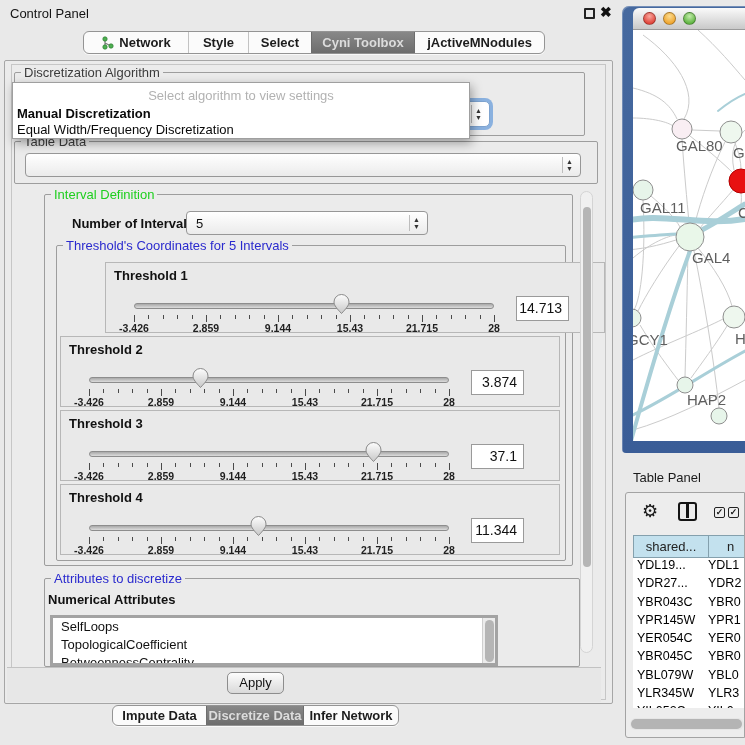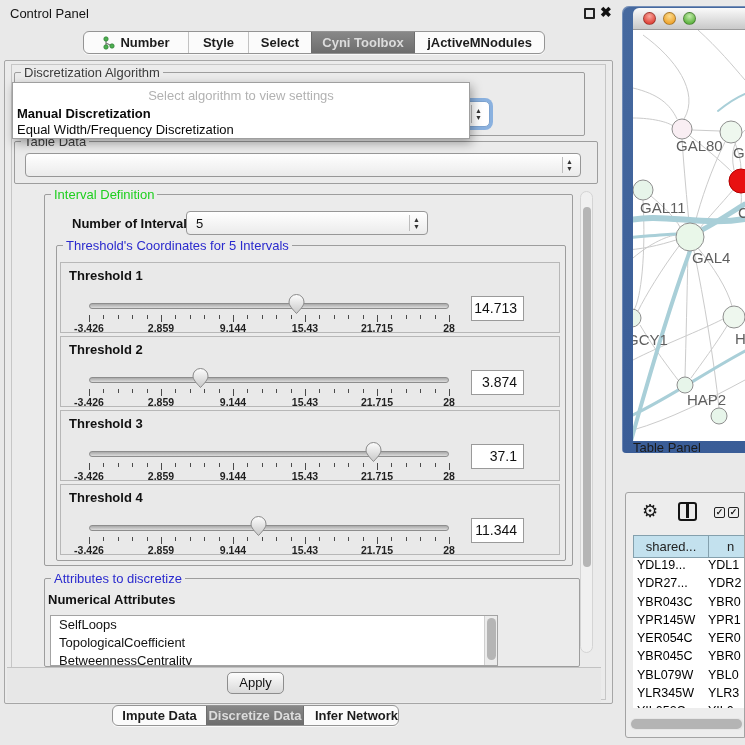--- a/index.html
+++ b/index.html
@@ -64,21 +64,21 @@
   .tick { position:absolute; width:1px; background:#4a4a4a; }
   .tlab { position:absolute; top:59px; font-size:10.5px; font-weight:700; color:#1f1f1f; transform:translateX(-50%); white-space:nowrap; }
   .vbox { position:absolute; left:410px; top:33px; width:53px; height:25px; background:#fff; border:1px solid #9a9a9a;
           font-size:14px; color:#111; text-align:right; padding-right:6px; line-height:23px; }
 
   
   .vsb-track { position:absolute; background:#f0f0f0; border:1px solid #d4d4d4; border-radius:7px; }
   .vsb-thumb { position:absolute; background:#b5b5b5; border-radius:5px; }
 
   
-  #attrs-list { position:absolute; left:50px; top:615px; width:448px; height:51px; background:#fff; border:1px solid #a3a3a3; overflow:hidden; }
+  #attrs-list { position:absolute; left:50px; top:615px; width:448px; height:51px; background:#fff; border:3px solid #a3a3a3; overflow:hidden; }
   .attr-item { font-size:13px; color:#111; padding-left:8px; line-height:18px; white-space:nowrap; }
   #attrs-sb { position:absolute; right:0; top:0; bottom:0; width:13px; background:#ececec; border-left:1px solid #cfcfcf; }
   #attrs-sb .vsb-thumb { left:2px; top:2px; width:9px; height:42px; }
 
   
   #apply-bar { position:absolute; left:7px; top:667px; width:594px; height:35px; background:#e7e7e7; border-top:1px solid #c2c2c2; }
   #apply-btn { position:absolute; left:227px; top:672px; width:57px; height:22px; background:linear-gradient(#fdfdfd,#d9d9d9);
                border:1px solid #8d8d8d; border-radius:5px; font-size:13px; color:#111; text-align:center; line-height:20px; }
 
   
@@ -86,21 +86,21 @@
                 border-radius:7px 0 0 4px; box-shadow:inset 1px 1px 0 rgba(255,255,255,.25); }
   #net-titlebar { position:absolute; left:11px; top:2px; right:0; height:22px; background:linear-gradient(#fafafa,#c9c9c9);
                   border-radius:6px 0 0 0; border-bottom:1px solid #9a9a9a; }
   .tl { position:absolute; top:4px; width:13px; height:13px; border-radius:50%; border:1px solid rgba(0,0,0,.3); }
   .tl.red    { left:10px; background:radial-gradient(circle at 50% 30%, #f9a79e, #e0443a 75%); }
   .tl.yellow { left:30px; background:radial-gradient(circle at 50% 30%, #fbdc90, #efa52f 75%); }
   .tl.green  { left:50px; background:radial-gradient(circle at 50% 30%, #c3ecab, #5fb441 75%); }
   #net-canvas { position:absolute; left:11px; top:24px; width:112px; height:411px; background:#fff; }
 
   
-  #tp-title { position:absolute; left:633px; top:440px; font-size:13px; color:#1a1a1a; }
+  #tp-title { position:absolute; left:633px; top:470px; font-size:13px; color:#1a1a1a; }
   #table-panel { position:absolute; left:625px; top:492px; width:120px; height:246px; background:#ededed;
                  border:1px solid #a3a3a3; border-radius:3px 0 0 3px; overflow:hidden; }
   .gear { position:absolute; left:16px; top:7px; font-size:18px; color:#1a1a1a; }
   .cols-icon { position:absolute; left:52px; top:9px; width:19px; height:19px; border:2.5px solid #141414; border-radius:3px; }
   .cols-icon::after { content:""; position:absolute; left:6px; top:0; width:2.5px; height:14px; background:#141414; }
   .cb { position:absolute; top:14px; width:11px; height:11px; border:1.5px solid #222; border-radius:2px; font-size:9px;
         line-height:9px; text-align:center; color:#111; font-weight:700; }
   .th-row { position:absolute; left:7px; top:42px; height:23px; display:flex; }
   .th-cell { background:#c3e1ee; border:1px solid #84a0ad; font-size:13px; color:#222; line-height:21px; }
   .th-cell.c1 { width:76px; text-align:center; }
@@ -121,21 +121,21 @@
   <span class="close-ic">✖</span>
 
   <div id="top-tabs" class="seg">
       <div class="tab" style="width: 104px;">
         <svg width="13" height="14">
           <path d="M4,3 L4,11 M4,7 L10,10" stroke="#7a7a7a" stroke-width="1.2" fill="none"></path>
           <circle cx="4" cy="3" r="2.2" fill="#4caf50" stroke="#2e7d32" stroke-width=".7"></circle>
           <circle cx="4" cy="11" r="2.2" fill="#4caf50" stroke="#2e7d32" stroke-width=".7"></circle>
           <circle cx="10" cy="10" r="2.2" fill="#4caf50" stroke="#2e7d32" stroke-width=".7"></circle>
         </svg>
-        <span>Number</span>
+        <span>Network</span>
       </div>
       <div class="tab" style="width: 60px;">
         <span>Style</span>
       </div>
       <div class="tab" style="width: 63px;">
         <span>Select</span>
       </div>
       <div class="tab sel" style="width: 103px;">
         <span>Cyni Toolbox</span>
       </div>
@@ -183,21 +183,21 @@
     <span class="ctxt">5</span>
     <span class="stepper">
         <span>▲</span>
         <span>▼</span>
       </span>
   </div>
   <div class="group" style="left:56px; top:245px; width:510px; height:316px;">
     <span class="group-label gl-blue">Threshold's Coordinates for 5 Intervals</span>
   </div>
   <div id="thresholds-container">
-      <div class="tpanel" style="top: 262px;">
+      <div class="tpanel" style="top: 262px; margin-left: 45px;">
         <div class="tp-label">Threshold 1</div>
         <div class="track"></div>
         <div class="tick" style="left: 28px; top: 52px; height: 7px;"></div>
         <div class="tlab" style="left: 28px;">-3.426</div>
         <div class="tick" style="left: 42.4px; top: 52px; height: 4px;"></div>
         <div class="tick" style="left: 56.8px; top: 52px; height: 4px;"></div>
         <div class="tick" style="left: 71.2px; top: 52px; height: 4px;"></div>
         <div class="tick" style="left: 85.6px; top: 52px; height: 4px;"></div>
         <div class="tick" style="left: 100px; top: 52px; height: 7px;"></div>
         <div class="tlab" style="left: 100px;">2.859</div>
@@ -398,21 +398,21 @@
   <div id="apply-bar"></div>
   <div id="apply-btn">Apply</div>
 
   <div id="bottom-tabs" class="seg">
       <div class="tab" style="width: 93px;">
         <span>Impute Data</span>
       </div>
       <div class="tab sel" style="width: 97px;">
         <span>Discretize Data</span>
       </div>
-      <div class="tab" style="width: 95px; justify-content: flex-end;">
+      <div class="tab" style="width: 95px;">
         <span>Infer Network</span>
       </div>
     </div>
 </div>
 
 <div id="net-window">
   <div id="net-titlebar">
     <span class="tl red"></span>
     <span class="tl yellow"></span>
     <span class="tl green"></span>

